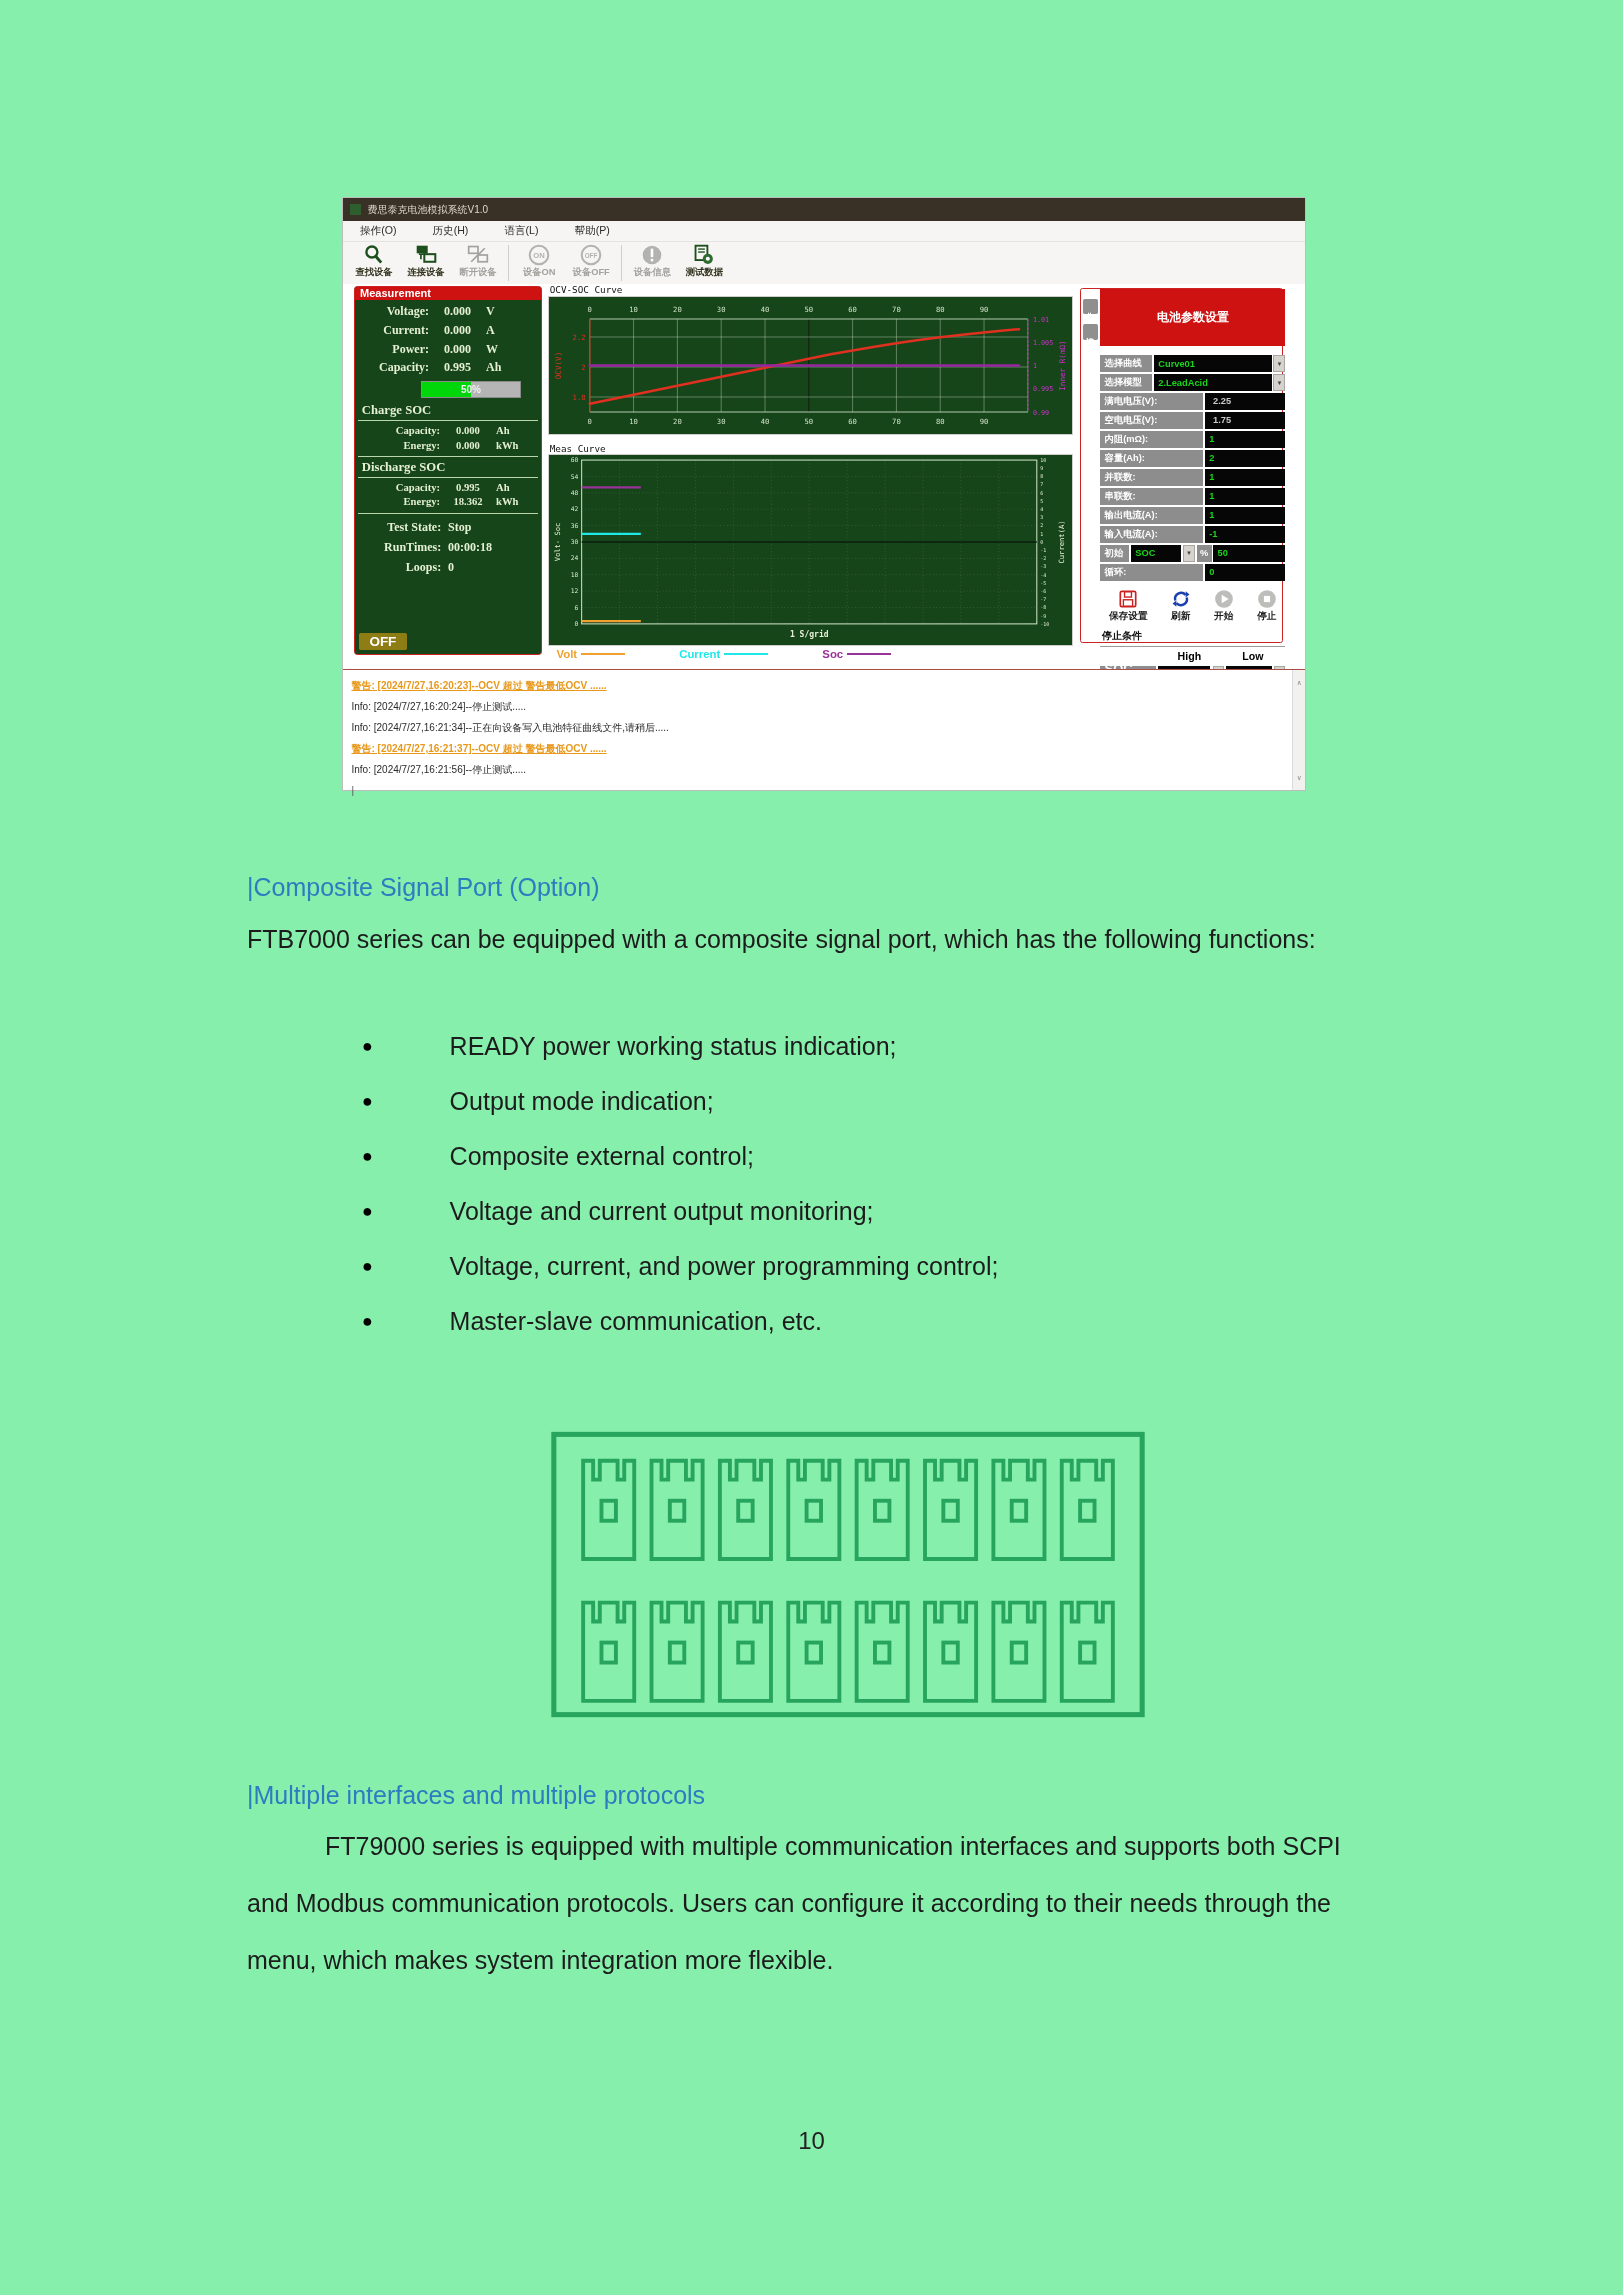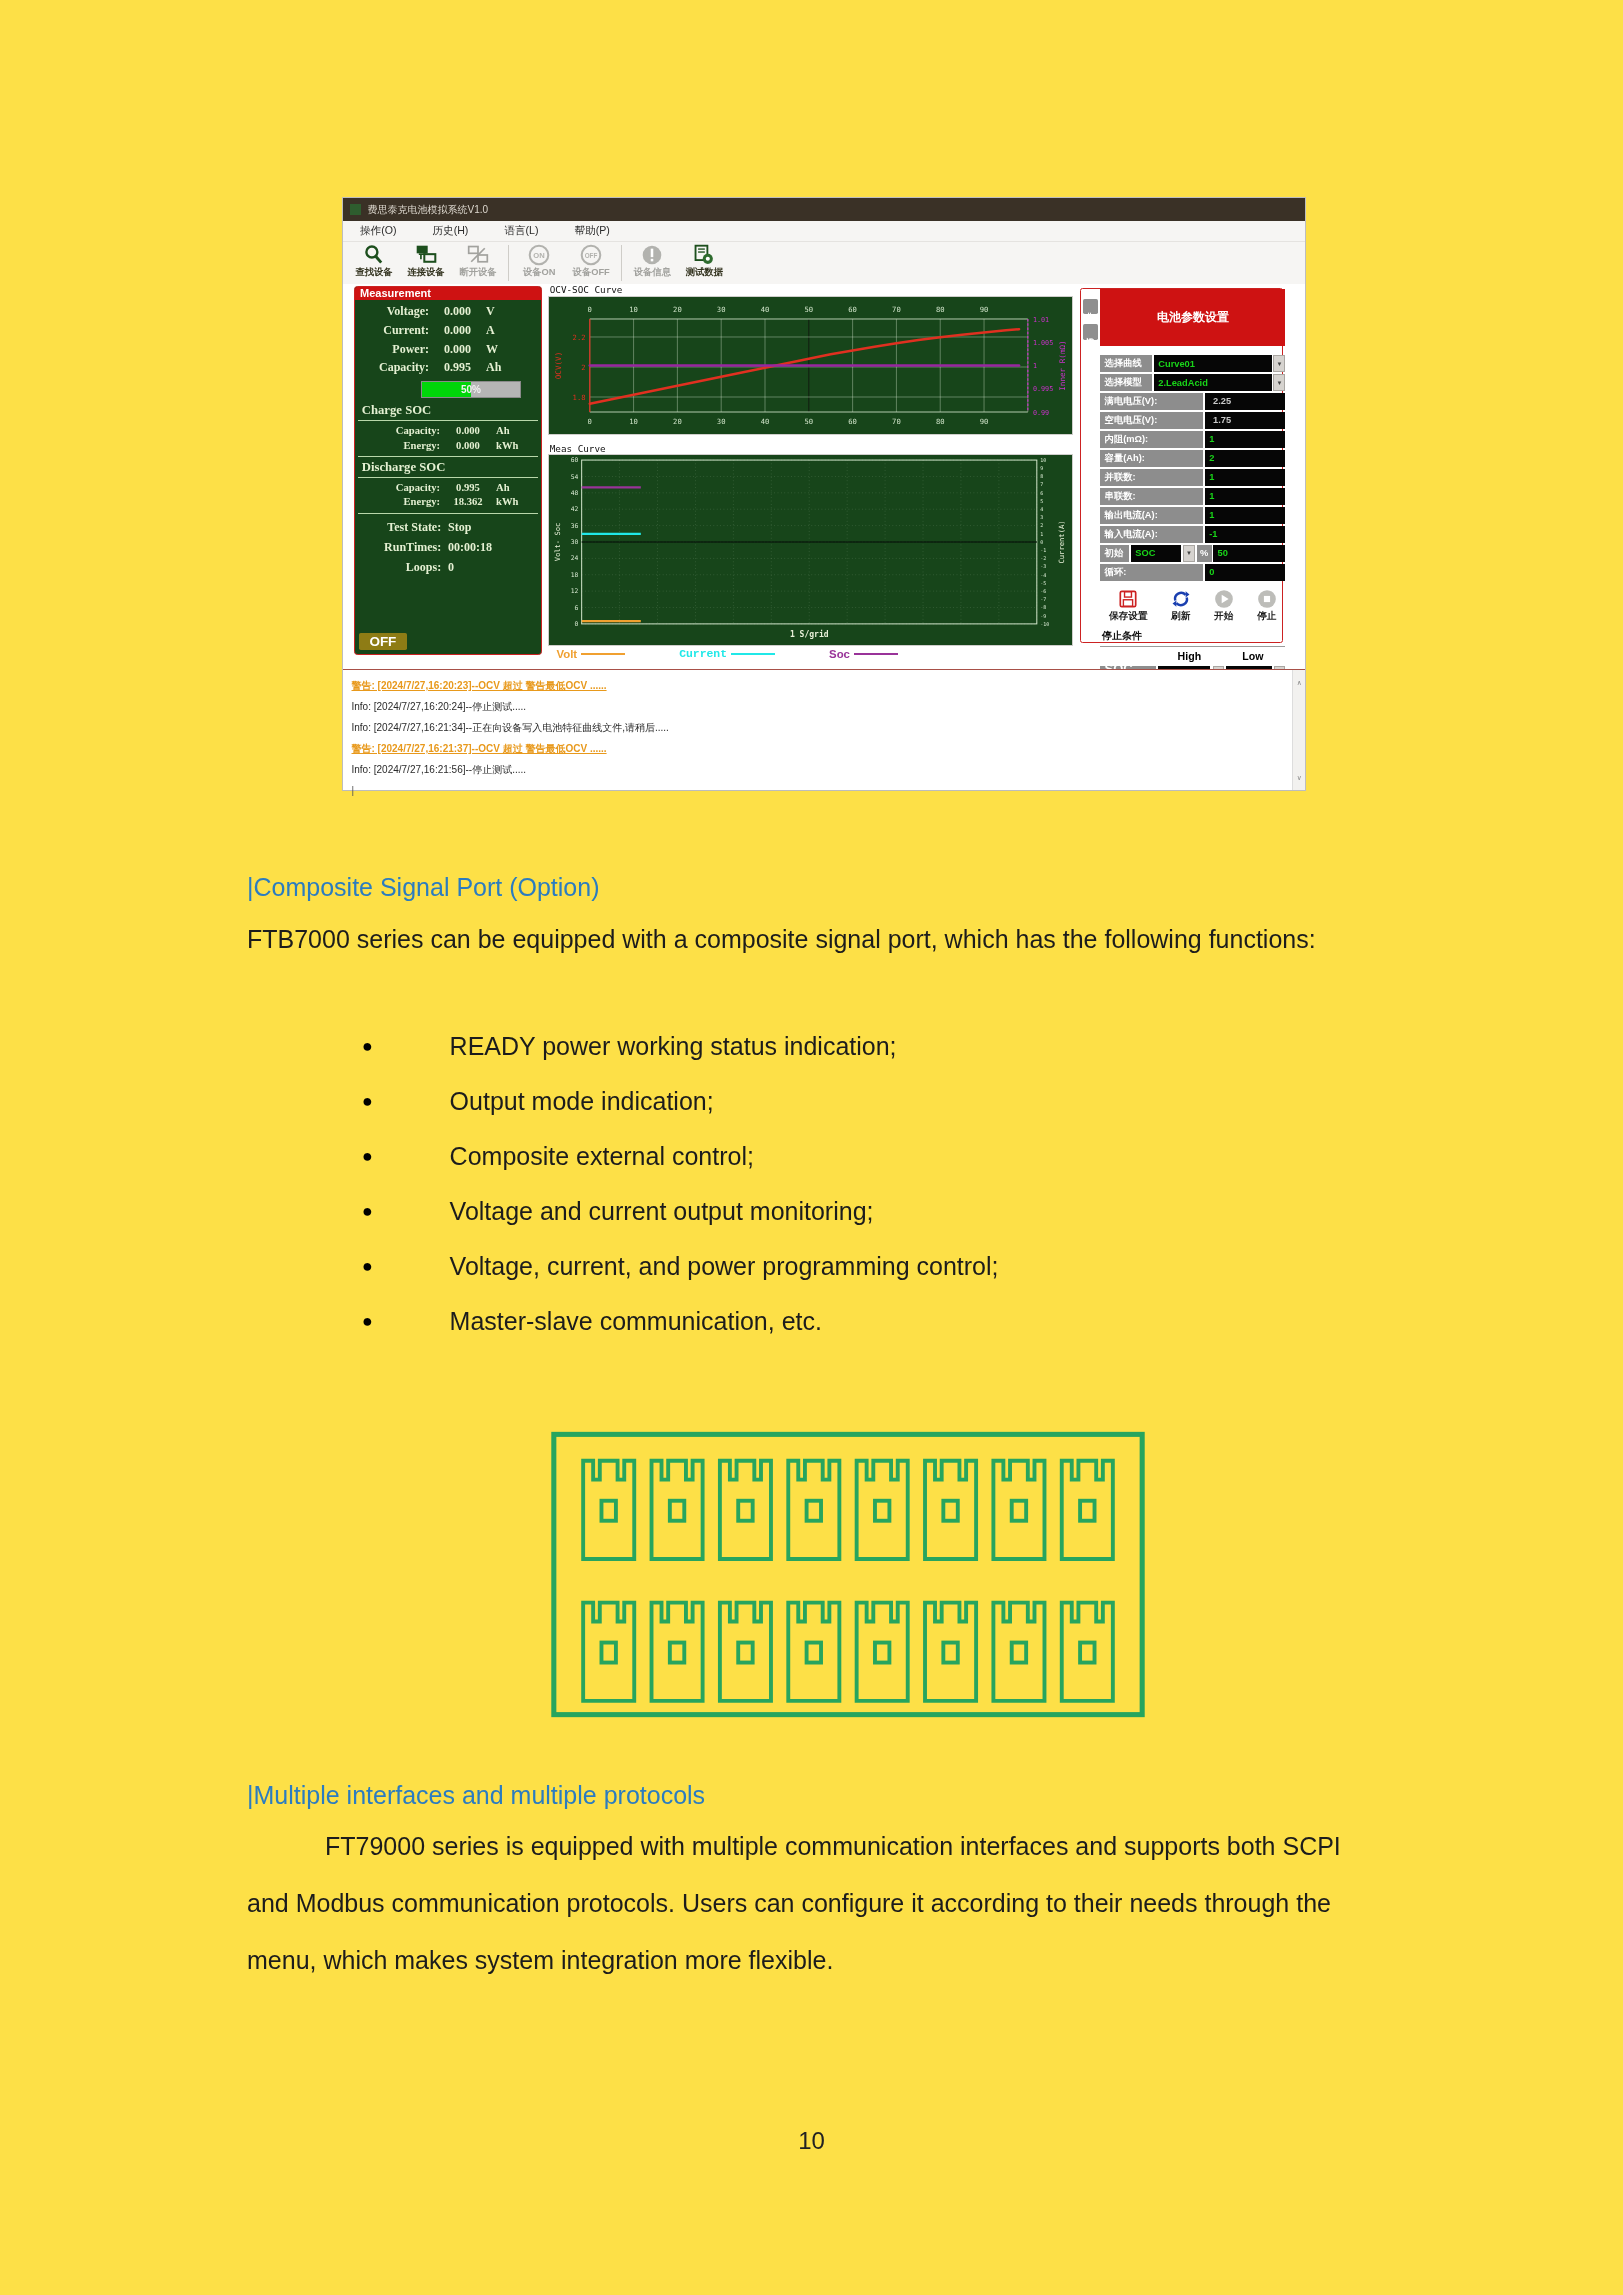--- a/index.html
+++ b/index.html
@@ -1,16 +1,16 @@
 <!DOCTYPE html>
 <html style="font-size:13.5px"><head>
 <meta charset="utf-8">
 <style>
   html,body{margin:0;padding:0;background:#888;}
-  .page{position:relative;width:1623px;height:2295px;background:#fde047;font-family:"Liberation Sans",sans-serif;overflow:hidden;margin:0 auto;}
+  .page{position:relative;width:1623px;height:2295px;background:#86efac;font-family:"Liberation Sans",sans-serif;overflow:hidden;margin:0 auto;}
 
   
   .app{position:absolute;left:342px;top:197px;width:964px;height:594px;background:#fff;border:0.8px solid #bdbdbd;box-sizing:border-box;}
   .titlebar{height:23px;background:#3a3126;display:flex;align-items:center;padding:0 6.8px;gap:6.8px;}
   .app-ico{width:11px;height:11px;background:#2e5d2e;display:inline-block;}
   .app-title{color:#ddd8cf;font-size:10px;}
   .menubar{height:20px;background:#f6f5f3;display:flex;align-items:center;padding:0 17px;gap:36px;font-size:10.6px;color:#2b2b2b;border-bottom:0.8px solid #e5e3e0;}
   .menu-item{cursor:default;}
   .toolbar{height:43px;background:#f6f5f3;display:flex;align-items:flex-start;padding:1.7px 5px 0;border-bottom:0.8px solid #e5e3e0;box-sizing:border-box;}
   .tool{width:52px;display:flex;flex-direction:column;align-items:center;gap:0;}
@@ -373,21 +373,21 @@
             <polyline points="38,38.333333333333314 108.07000000000001,38.333333333333314" fill="none" stroke="#993399" stroke-width="2.6"></polyline>
             <polyline points="38,93.3 108.07000000000001,93.3" fill="none" stroke="#20e8e8" stroke-width="2.6"></polyline>
             <polyline points="38,196.76666666666668 108.07000000000001,196.76666666666668" fill="none" stroke="#f0a030" stroke-width="2.6"></polyline>
           </svg>
         <div class="legendrow" id="legend">
             <div class="legitem">
               <span style="color: rgb(240, 160, 48);">Volt</span>
               <span class="legline" style="background: rgb(240, 160, 48);"></span>
             </div>
             <div class="legitem">
-              <span style="color: rgb(32, 232, 232); font-family: Liberation Mono, monospace;">Current</span>
+              <span style="color: rgb(32, 232, 232);">Current</span>
               <span class="legline" style="background: rgb(32, 232, 232);"></span>
             </div>
             <div class="legitem">
               <span style="color: rgb(153, 51, 153);">Soc</span>
               <span class="legline" style="background: rgb(153, 51, 153);"></span>
             </div>
           </div>
       </div>
 
       <div class="spanel">

